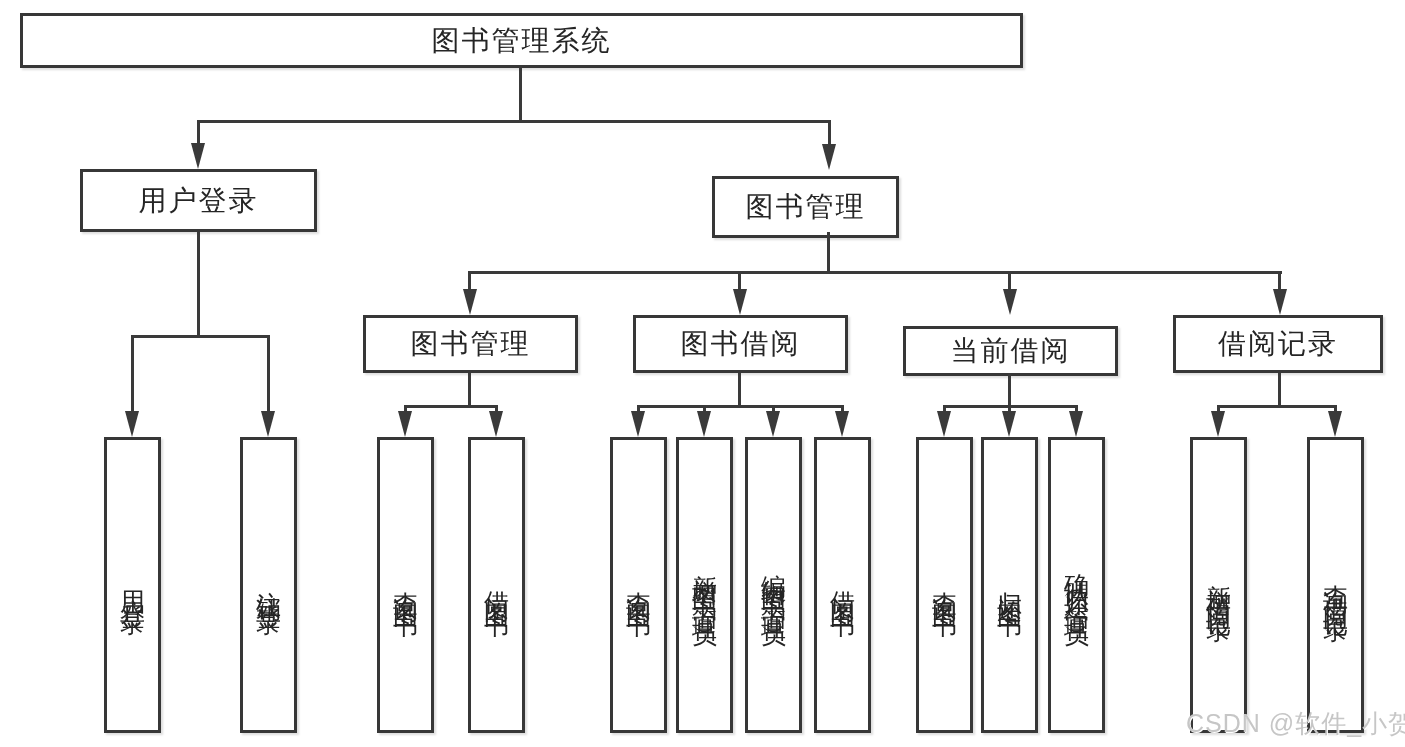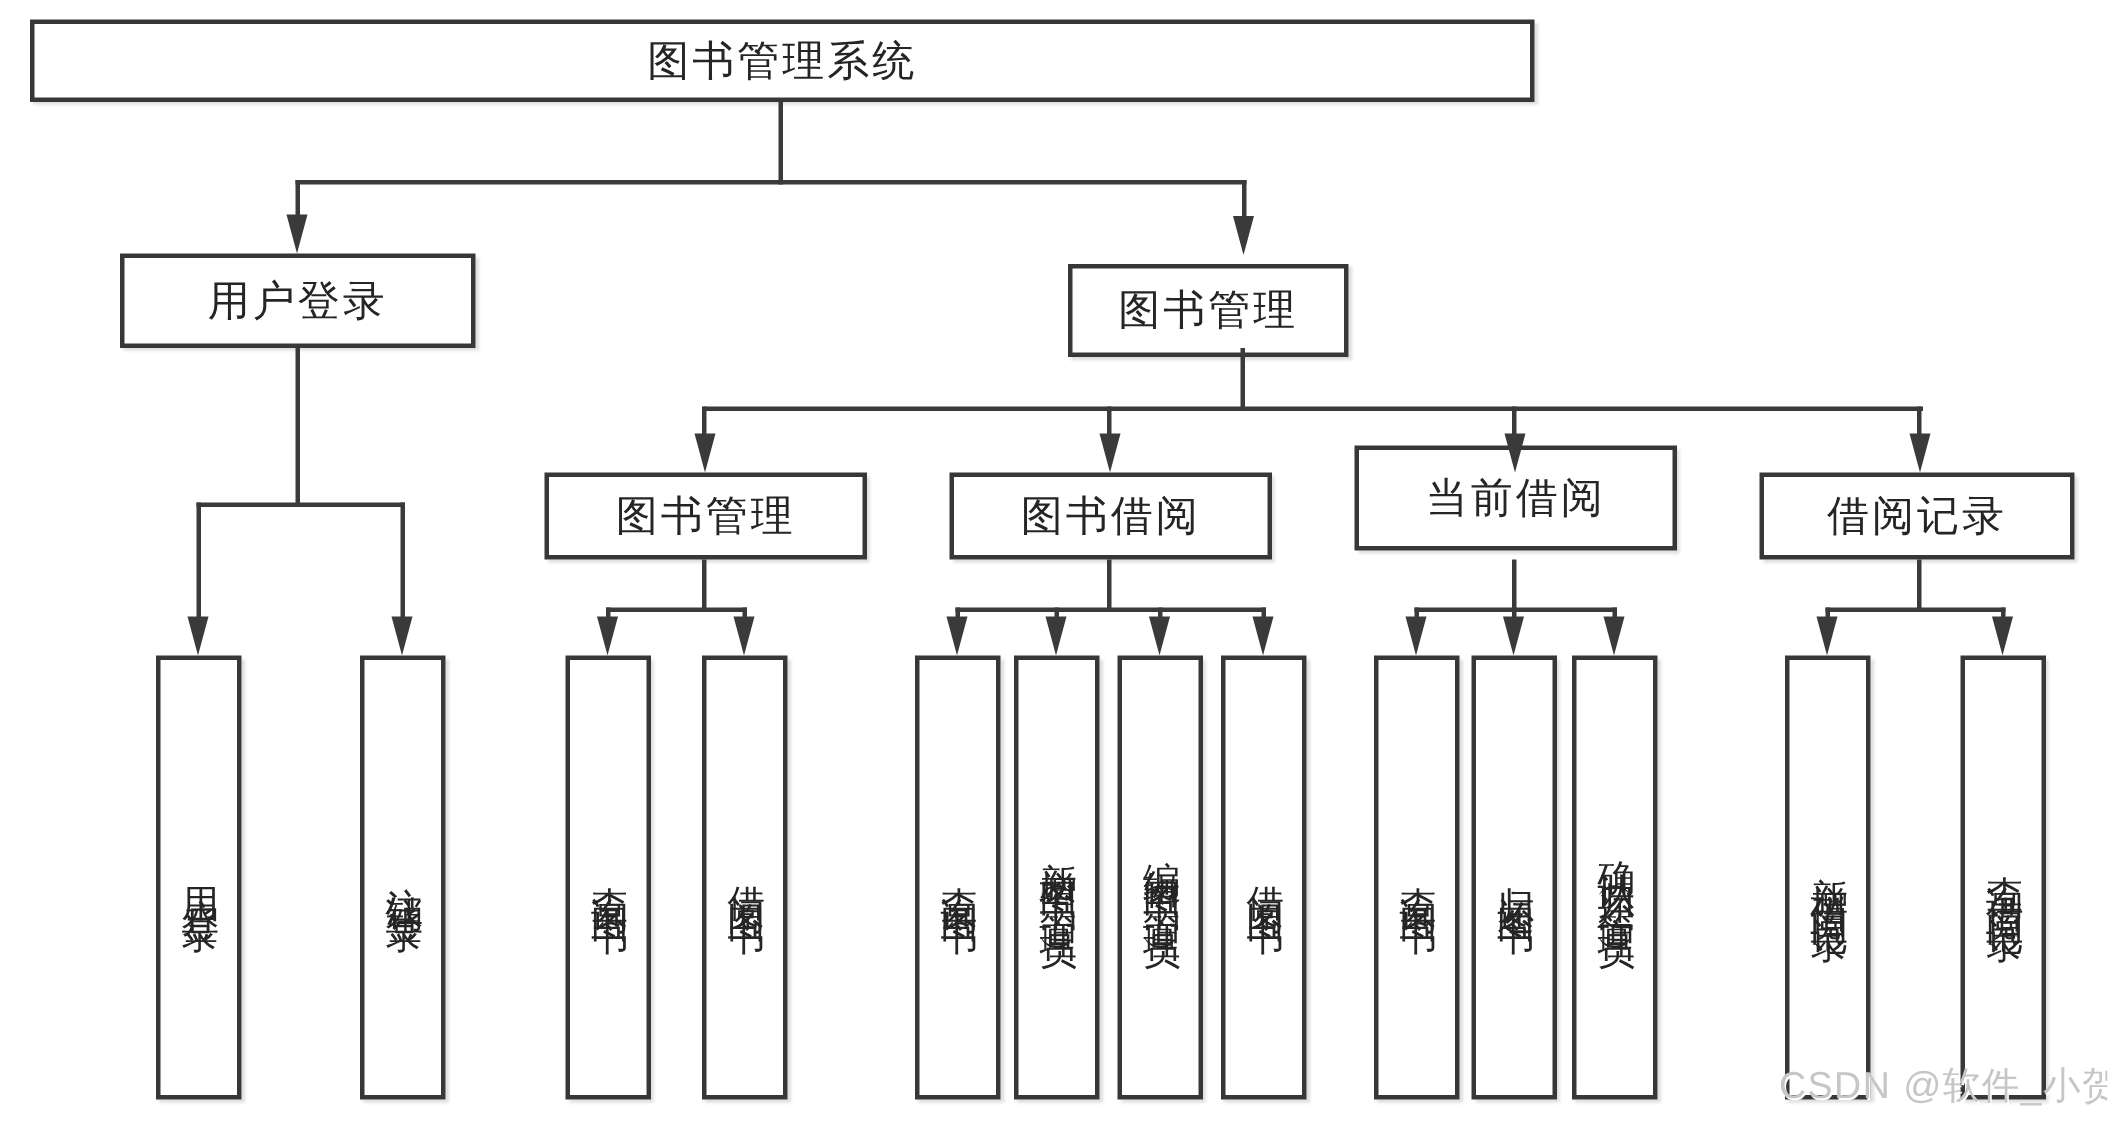--- a/index.html
+++ b/index.html
@@ -38,21 +38,21 @@
   <div class="box h" style="left:20px;top:13px;width:1003px;height:55px;">图书管理系统</div>
 
   <div class="box h" style="left:80px;top:169px;width:237px;height:63px;">用户登录</div>
 
   <div class="box h" style="left:712px;top:176px;width:187px;height:62px;">图书管理</div>
 
   <div class="box h" style="left:363px;top:315px;width:215px;height:58px;">图书管理</div>
 
   <div class="box h" style="left:633px;top:315px;width:215px;height:58px;">图书借阅</div>
 
-  <div class="box h" style="left:903px;top:297px;width:215px;height:70px;">当前借阅</div>
+  <div class="box h" style="left:903px;top:326px;width:215px;height:50px;">当前借阅</div>
 
   <div class="box h" style="left:1173px;top:315px;width:210px;height:58px;">借阅记录</div>
 
   <div class="box v" style="left:104px;top:437px;width:57px;height:296px;">用户登录</div>
 
   <div class="box v" style="left:240px;top:437px;width:57px;height:296px;">注销登录</div>
 
   <div class="box v" style="left:377px;top:437px;width:57px;height:296px;">查询图书</div>
 
   <div class="box v" style="left:468px;top:437px;width:57px;height:296px;">借阅图书</div>

